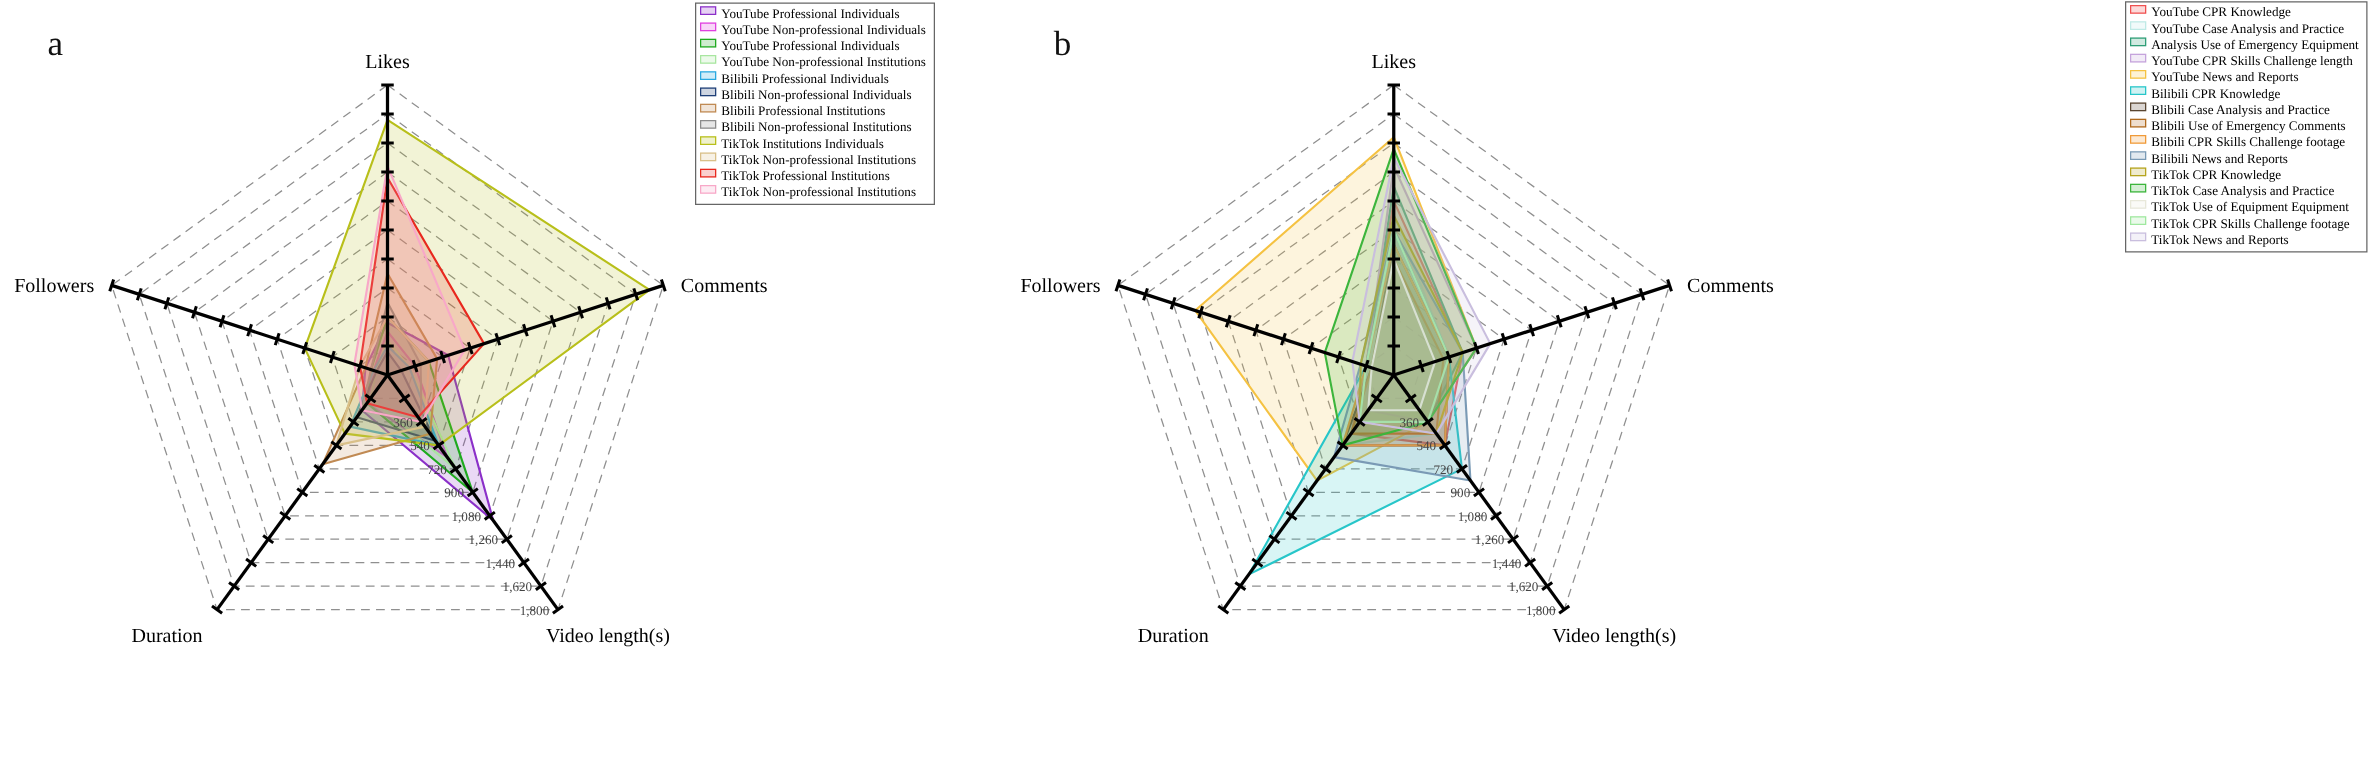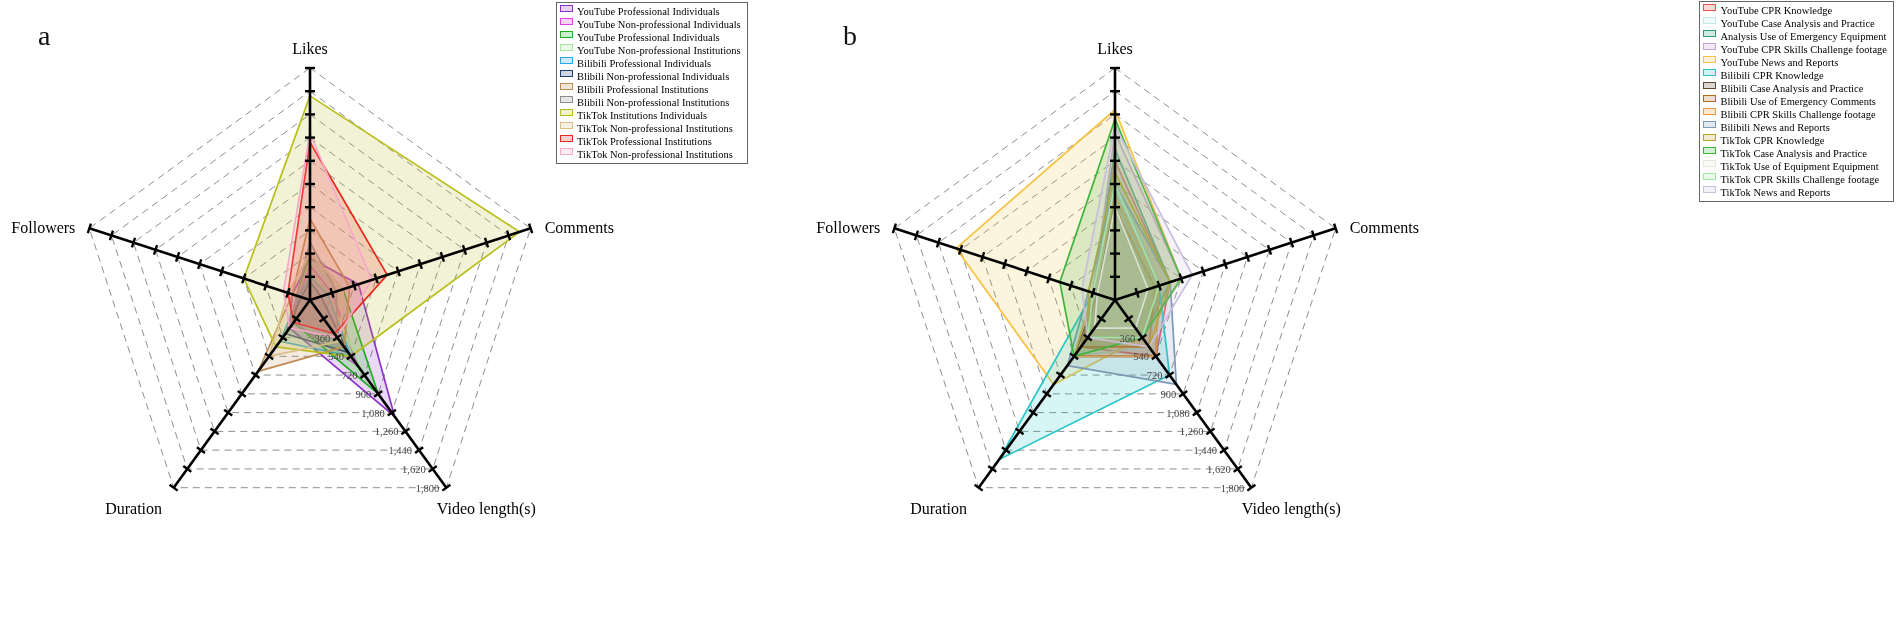--- a/index.html
+++ b/index.html
@@ -268,21 +268,21 @@
       <div class="legend-item">
         <span class="legend-swatch" style="border-color: rgb(191, 234, 230); background: rgba(191, 234, 230, 0.22);"></span>
         <span class="legend-label">YouTube Case Analysis and Practice</span>
       </div>
       <div class="legend-item">
         <span class="legend-swatch" style="border-color: rgb(47, 158, 119); background: rgba(47, 158, 119, 0.22);"></span>
         <span class="legend-label">Analysis Use of Emergency Equipment</span>
       </div>
       <div class="legend-item">
         <span class="legend-swatch" style="border-color: rgb(197, 163, 220); background: rgba(197, 163, 220, 0.22);"></span>
-        <span class="legend-label">YouTube CPR Skills Challenge footage</span>
+        <span class="legend-label">YouTube CPR Skills Challenge length</span>
       </div>
       <div class="legend-item">
         <span class="legend-swatch" style="border-color: rgb(245, 194, 66); background: rgba(245, 194, 66, 0.22);"></span>
         <span class="legend-label">YouTube News and Reports</span>
       </div>
       <div class="legend-item">
         <span class="legend-swatch" style="border-color: rgb(39, 198, 201); background: rgba(39, 198, 201, 0.22);"></span>
         <span class="legend-label">Bilibili CPR Knowledge</span>
       </div>
       <div class="legend-item">

